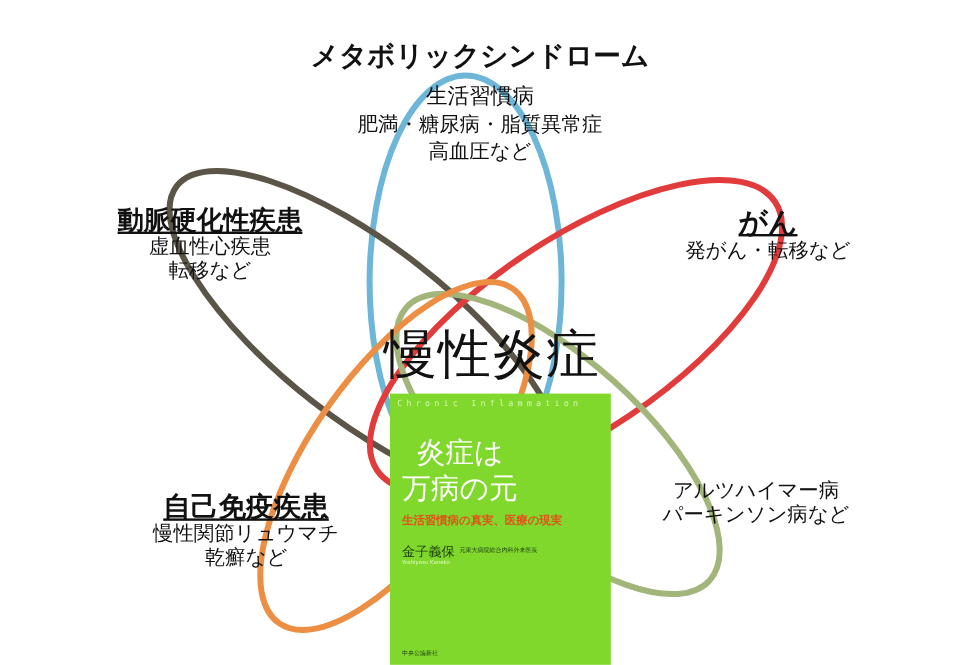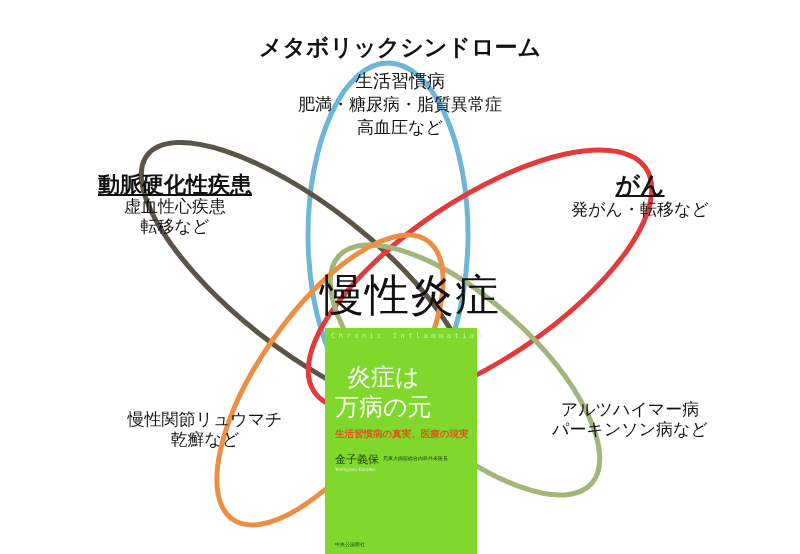--- a/index.html
+++ b/index.html
@@ -16,21 +16,21 @@
   #l-art { left: 65px; top: 172px; width: 220px; }
   #l-art .t { font-size: 22px; }
   #l-can { left: 545px; top: 172px; width: 190px; }
   #l-can .t { font-size: 24px; }
   #l-auto { left: 95px; top: 410px; width: 220px; }
   #l-auto .t { font-size: 23px; }
   #l-neuro { left: 520px; top: 400px; width: 220px; }
   #l-neuro .t { font-size: 24px; }
   #center { position: absolute; left: 290px; top: 266px; width: 240px; text-align: center;
             font-size: 44px; font-weight: normal; color: #111; letter-spacing: 1px; }
-  #book { position: absolute; left: 325px; top: 328px; width: 152px; height: 226px; background: #7fd82b; }
+  #book { position: absolute; left: 325px; top: 328px; width: 152px; height: 226px; background: #7fd82b; padding-left: 32px; }
   #book .en { position: absolute; left: 6px; top: 4px; font-size: 7px; letter-spacing: 3.5px; color: #d8f5b0;
               font-family: "DejaVu Sans Mono", monospace; white-space: nowrap; }
   #book .title { position: absolute; left: 10px; top: 34px; font-size: 24px; line-height: 1.25; color: #ffffff; font-weight: normal; text-align: center; }
   #book .sub { position: absolute; left: 10px; top: 100px; font-size: 9.5px; color: #e2531a; font-weight: bold; white-space: nowrap; }
   #book .author { position: absolute; left: 10px; top: 124px; font-size: 11px; color: #1a3a10; }
   #book .aff { position: absolute; left: 58px; top: 127px; font-size: 5px; color: #1a3a10; white-space: nowrap; }
   #book .roman { position: absolute; left: 10px; top: 139px; font-size: 4.5px; color: #e6f7cc; }
   #book .pub { position: absolute; left: 10px; top: 213px; font-size: 5px; color: #1a3a10; }
 </style>
 </head>
@@ -61,20 +61,21 @@
   <span class="s">虚血性心疾患</span>
   <span class="s">転移など</span>
 </div>
 
 <div class="label" id="l-can">
   <span class="t">がん</span>
   <span class="s">発がん・転移など</span>
 </div>
 
 <div class="label" id="l-auto">
+  <span class="t">自己免疫疾患</span>
   <span class="s">慢性関節リュウマチ</span>
   <span class="s">乾癬など</span>
 </div>
 
 <div class="label" id="l-neuro">
   <span class="s">アルツハイマー病</span>
   <span class="s">パーキンソン病など</span>
 </div>
 
 <div id="center">慢性炎症</div>

